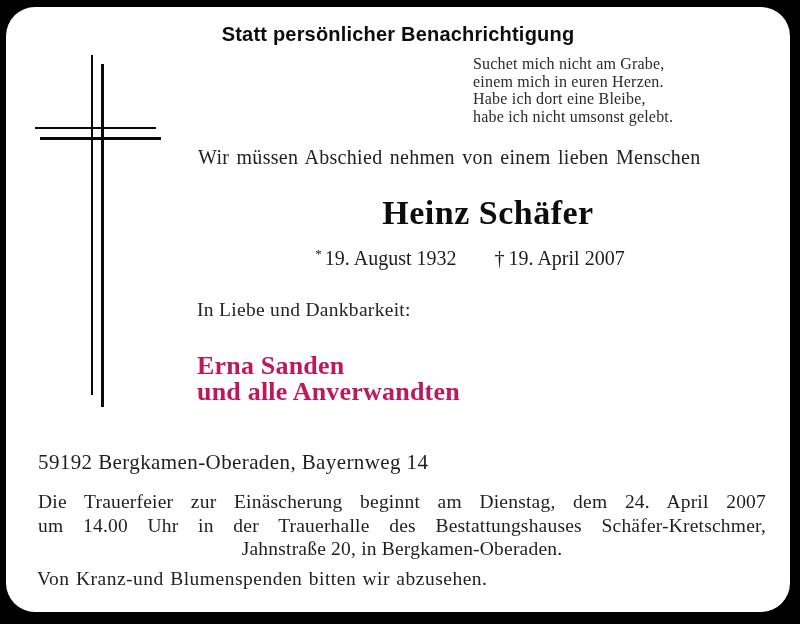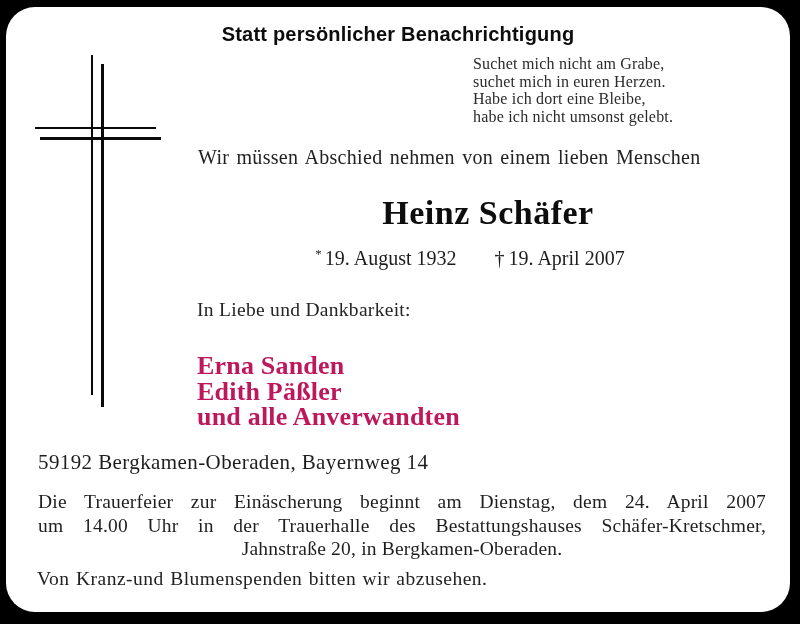--- a/index.html
+++ b/index.html
@@ -142,38 +142,37 @@
 
     <div>
       <div class="cross-line cross-v-thin"></div>
       <div class="cross-line cross-v-thick"></div>
       <div class="cross-line cross-h-thin"></div>
       <div class="cross-line cross-h-thick"></div>
     </div>
 
     <div class="abs poem">
       <div>Suchet mich nicht am Grabe,</div>
-      <div>suchet mich in euren Herzen.</div>
+      <div>einem mich in euren Herzen.</div>
       <div>Habe ich dort eine Bleibe,</div>
       <div>habe ich nicht umsonst gelebt.</div>
     </div>
 
     <div class="abs intro">Wir müssen Abschied nehmen von einem lieben Menschen</div>
 
     <div class="abs name">Heinz Schäfer</div>
 
     <div class="abs dates">
       <span><span class="birth-sym">*</span><span>19. August 1932</span></span><span class="death-part"><span class="death-sym">†</span><span>19. April 2007</span></span>
     </div>
 
     <div class="abs mourners-intro">In Liebe und Dankbarkeit:</div>
 
     <div class="abs mourners">
       <div>Erna Sanden</div>
-      <div>Edith Päßler</div>
       <div>und alle Anverwandten</div>
     </div>
 
     <div class="abs address">59192 Bergkamen-Oberaden, Bayernweg 14</div>
 
     <div class="abs funeral">
       <div class="just">Die Trauerfeier zur Einäscherung beginnt am Dienstag, dem 24. April 2007</div>
       <div class="just">um 14.00 Uhr in der Trauerhalle des Bestattungshauses Schäfer-Kretschmer,</div>
       <div class="last">Jahnstraße 20, in Bergkamen-Oberaden.</div>
     </div>

